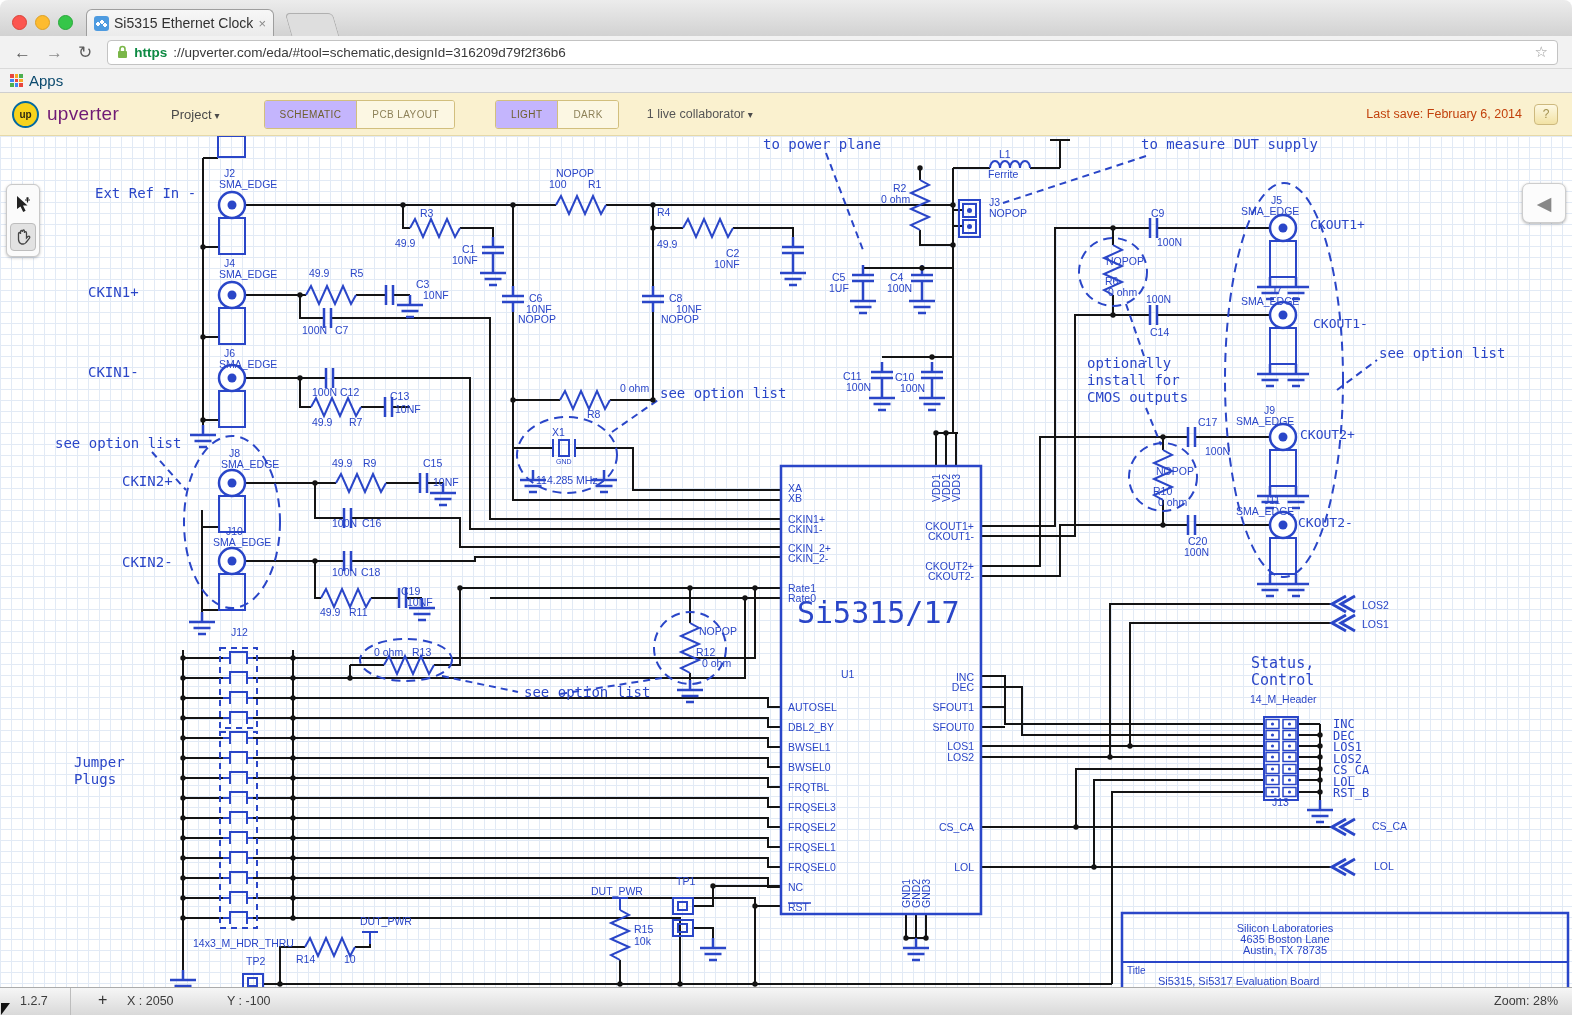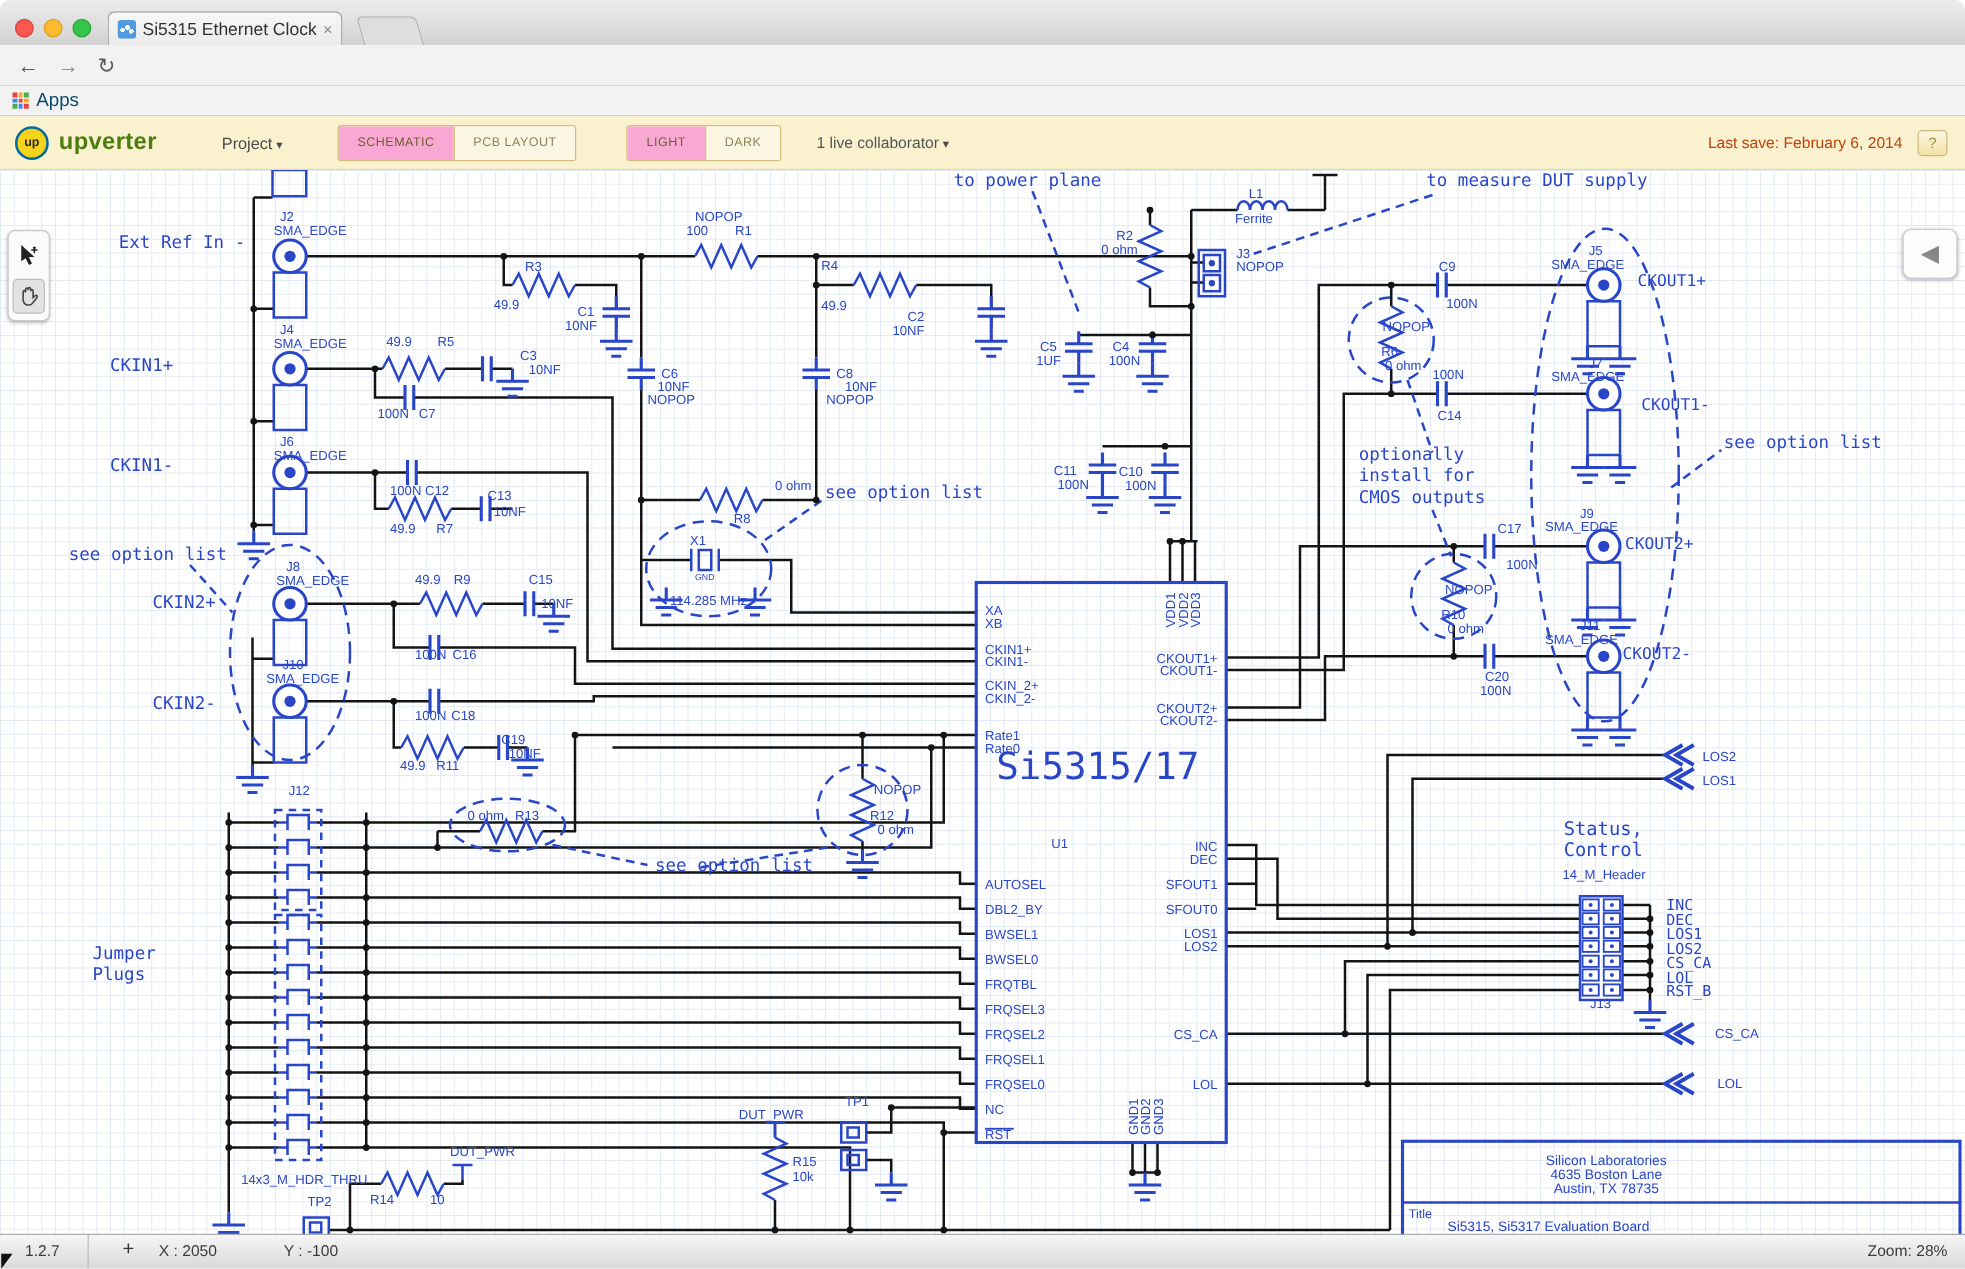--- a/index.html
+++ b/index.html
@@ -43,27 +43,27 @@
   .apps-icon i:nth-child(5){background:#e8453c}.apps-icon i:nth-child(6){background:#f9a825}
   .apps-icon i:nth-child(7){background:#4caf50}.apps-icon i:nth-child(8){background:#4285f4}
   .apps-icon i:nth-child(9){background:#e8453c}
   .apps-label{font-size:15px;color:#0c4a6e}
   
   .appbar{position:absolute;top:93px;left:0;right:0;height:43px;background:#faf1cf;
     border-bottom:1px solid #e6d9a8;display:flex;align-items:center;box-sizing:border-box}
   .logo{width:27px;height:27px;border-radius:50%;background:#f8d31c;border:2px solid #0369a1;
     margin-left:12px;display:flex;align-items:center;justify-content:center;
     font-weight:bold;font-size:10px;color:#2f2a12;box-sizing:border-box}
-  .brand{font-size:19px;font-weight:bold;color:#4d7c0f;margin-left:8px;letter-spacing:.3px}
+  .brand{font-size:19px;font-weight:normal;color:#701a75;margin-left:8px;letter-spacing:.3px}
   .project{margin-left:52px;font-size:13px;color:#4a4a4a}
   .caret{font-size:10px;color:#4a4a4a;margin-left:3px}
   .seg{display:flex;border:1px solid #d2bf7e;border-radius:3px;overflow:hidden;margin-left:44px}
   .seg.seg2{margin-left:40px}
   .seg-btn{padding:8px 15px;font-size:10px;color:#8d8158;background:#fcf7e3;letter-spacing:.4px}
-  .seg-btn.active{background:#f9a8d4;color:#6d5f2e}
+  .seg-btn.active{background:#c4b5fd;color:#6d5f2e}
   .seg-btn + .seg-btn{border-left:1px solid #d2bf7e}
   .collab{margin-left:28px;font-size:12.5px;color:#555}
   .lastsave{margin-left:auto;font-size:12.5px;color:#c2410c}
   .help-btn{margin:0 14px 0 12px;width:22px;height:19px;border:1px solid #cdb97e;border-radius:4px;
     background:linear-gradient(#fdf8e2,#f2e2a4);color:#a3914e;font-size:12px;
     display:flex;align-items:center;justify-content:center}
   
   .canvas{position:absolute;top:136px;bottom:27px;left:0;right:0;background-color:#fff;
     background-image:linear-gradient(#e2eaf5 1px,transparent 1px),
                      linear-gradient(90deg,#e2eaf5 1px,transparent 1px);
@@ -107,20 +107,29 @@
     <span class="tab-title">Si5315 Ethernet Clock Mul</span>
     <span class="tab-close">×</span>
   </div>
   <div class="newtab"></div>
 </div>
 
 <div class="navbar">
   <span class="nav-icon">←</span>
   <span class="nav-icon fwd">→</span>
   <span class="nav-icon">↻</span>
+  <div class="url">
+    <svg width="11" height="14" viewBox="0 0 11 14">
+      <rect x="1" y="6" width="9" height="7" rx="1" fill="#7ab648"></rect>
+      <path d="M3,6 V4 a2.5,2.5 0 0 1 5,0 V6" stroke="#7ab648" stroke-width="1.6" fill="none"></path>
+    </svg>
+    <span class="scheme">https</span>
+      <span class="urlrest">://upverter.com/eda/#tool=schematic,designId=316209d79f2f36b6</span>
+    <span class="star">☆</span>
+  </div>
 </div>
 
 <div class="bookmarks">
   <span class="apps-icon">
       <i></i>
       <i></i>
       <i></i>
       <i></i>
       <i></i>
       <i></i>

